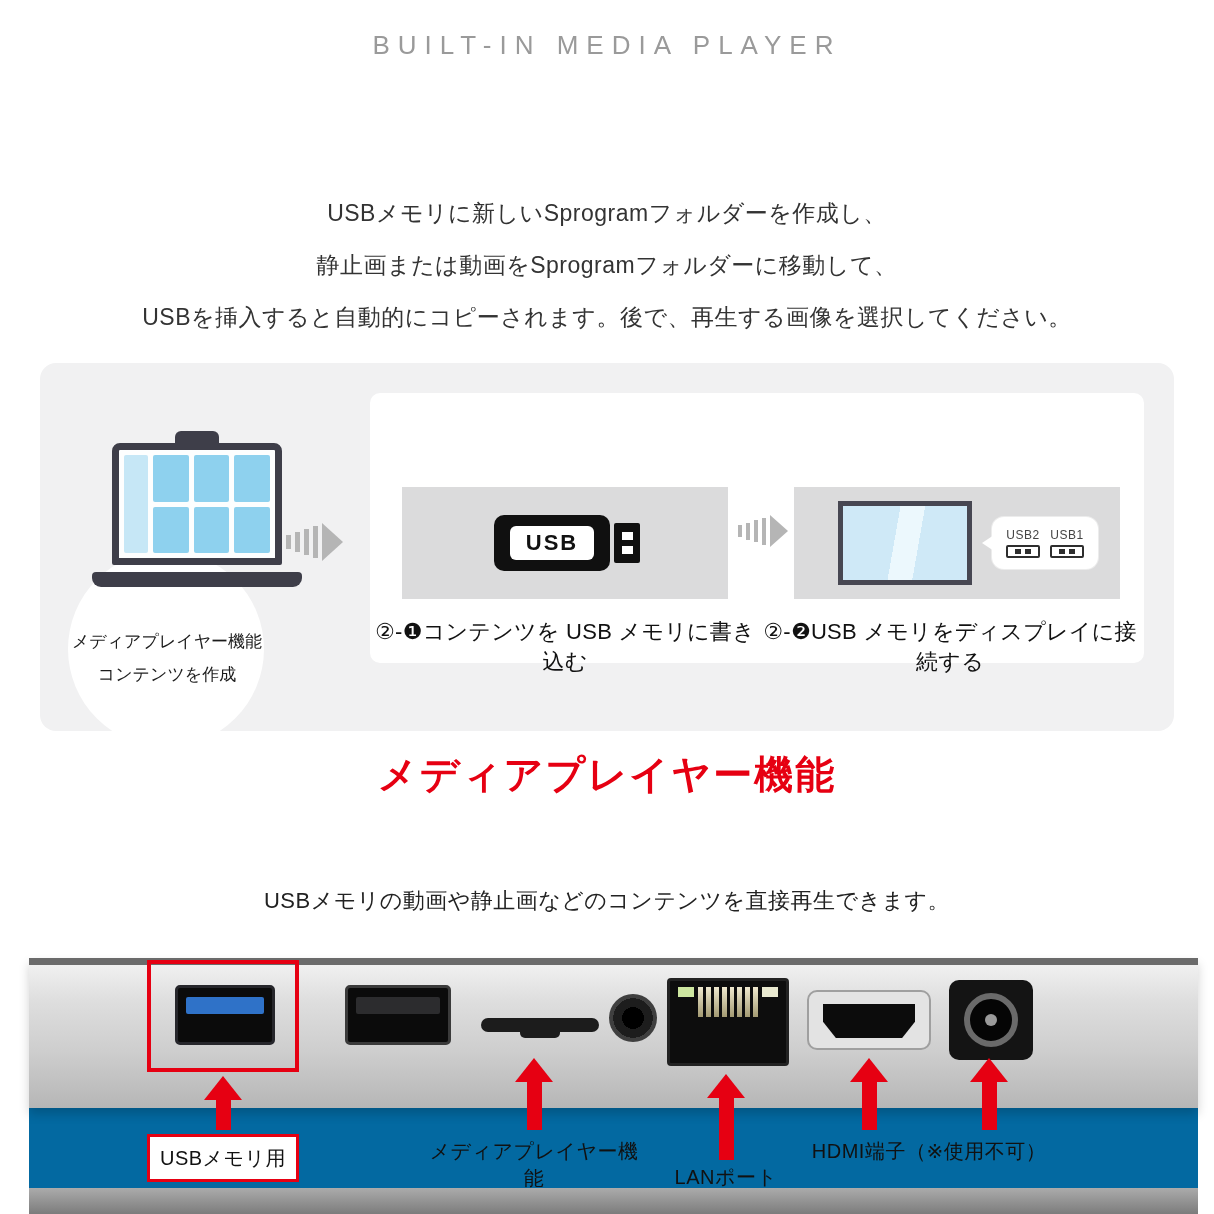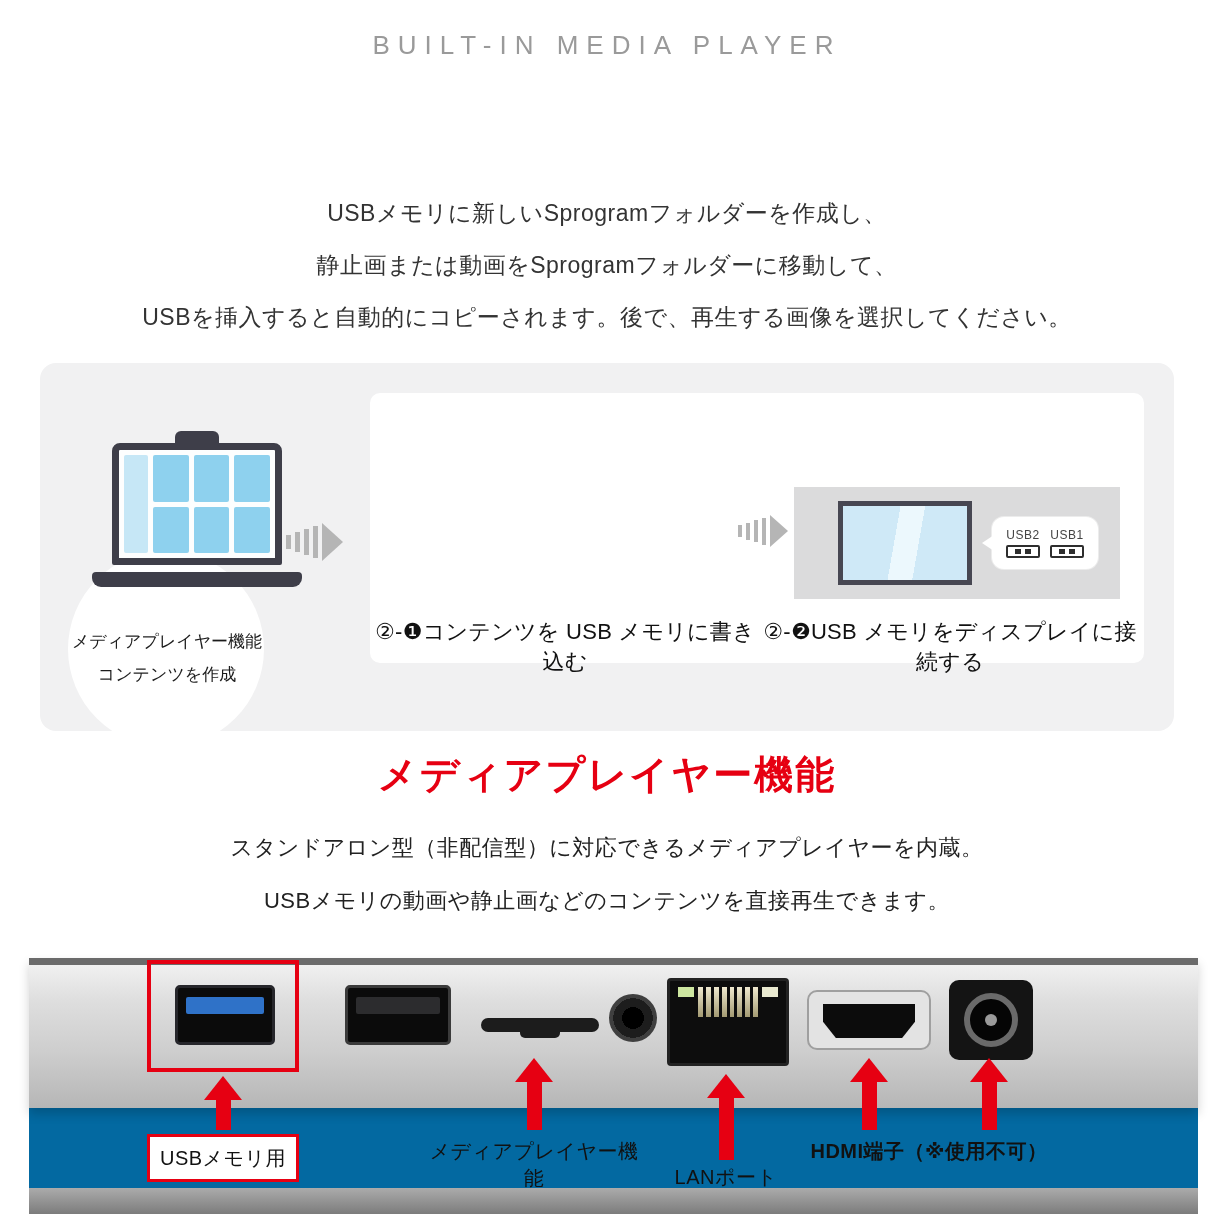--- a/index.html
+++ b/index.html
@@ -136,21 +136,21 @@
   .arrow-sd{left:486px;top:100px;height:72px;}
   .arrow-lan{left:678px;top:116px;height:86px;}
   .arrow-hdmi{left:821px;top:100px;height:72px;}
   .arrow-dc{left:941px;top:100px;height:72px;}
 
   .port-label{position:absolute;text-align:center;font-size:20px;color:#111;letter-spacing:.5px;}
   .label-usb{left:118px;top:176px;width:152px;height:48px;background:#fff;border:3px solid #e60012;
     box-sizing:border-box;display:flex;align-items:center;justify-content:center;}
   .label-sd{left:395px;top:180px;width:220px;}
   .label-lan{left:617px;top:206px;width:160px;}
-  .label-hdmi{left:760px;top:180px;width:280px;font-weight:bold;}
+  .label-hdmi{left:760px;top:180px;width:280px;}
 </style>
 </head>
 <body>
 
 <div class="page">
 
   <div class="eyebrow">BUILT-IN MEDIA PLAYER</div>
   <p class="desc desc2">静止画または動画をSprogramフォルダーに移動して、</p>
   <p class="desc desc1">USBメモリに新しいSprogramフォルダーを作成し、</p>
   <p class="desc desc3">USBを挿入すると自動的にコピーされます。後で、再生する画像を選択してください。</p>
@@ -182,20 +182,31 @@
     <div class="stripe-arrow arrow-outer">
       <i class="b1"></i>
         <i class="b2"></i>
         <i class="b3"></i>
         <i class="b4"></i>
       <span class="head"></span>
     </div>
 
     <div class="inner-white">
 
+      <div class="panel panel-a">
+        <div class="usb-drive">
+          <div class="usb-body">
+            <span class="usb-label">USB</span>
+          </div>
+          <div class="usb-conn">
+            <i></i>
+              <i></i>
+          </div>
+        </div>
+      </div>
 
       <div class="stripe-arrow arrow-inner">
         <i class="b1"></i>
           <i class="b2"></i>
           <i class="b3"></i>
           <i class="b4"></i>
         <span class="head"></span>
       </div>
 
       <div class="panel panel-b">
@@ -220,21 +231,20 @@
           </div>
         </div>
       </div>
 
       <div class="panel-caption cap-a">②-❶コンテンツを USB メモリに書き込む</div>
       <div class="panel-caption cap-b">②-❷USB メモリをディスプレイに接続する</div>
     </div>
   </section>
 
   <h2 class="feature-heading">メディアプレイヤー機能</h2>
-  <p class="feature-line fl1">スタンドアロン型（非配信型）に対応できるメディアプレイヤーを内蔵。</p>
   <p class="feature-line fl2">USBメモリの動画や静止画などのコンテンツを直接再生できます。</p>
 
   <section class="ports-photo">
     <div class="metal"></div>
 
     <div class="port usb3">
       <div class="tongue tongue-blue"></div>
     </div>
     <div class="red-frame"></div>
 

